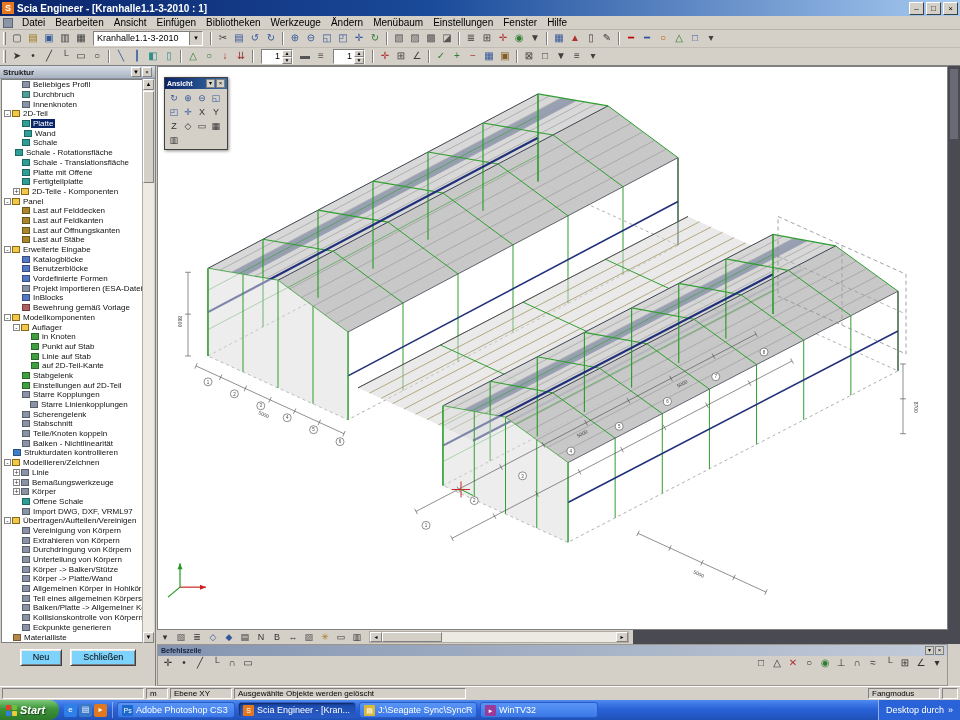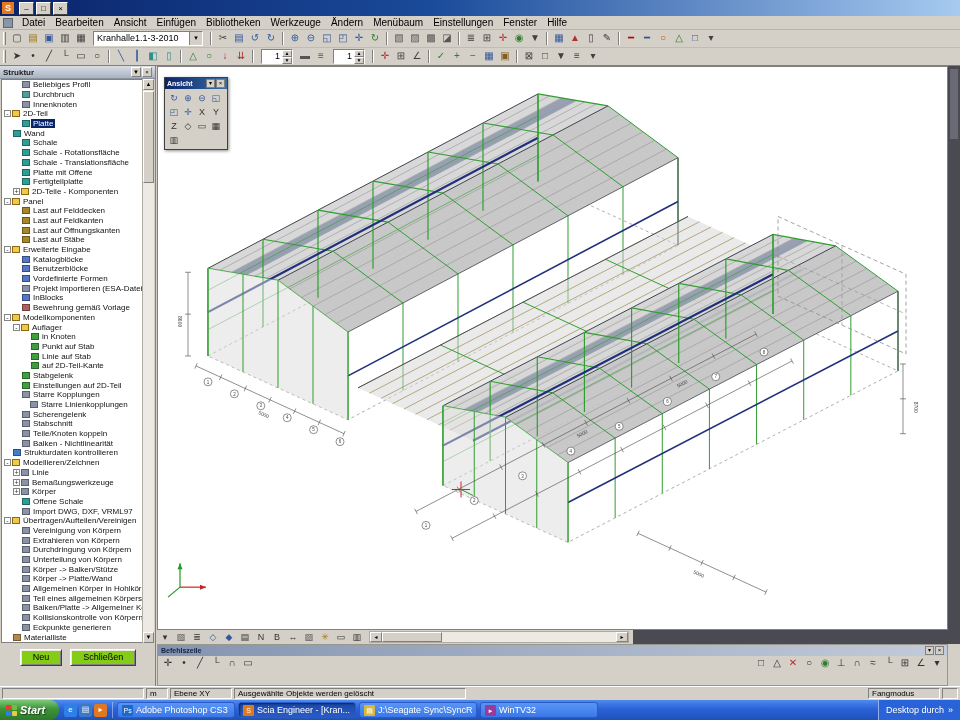--- a/index.html
+++ b/index.html
@@ -40,21 +40,21 @@
   .trow .tlabel{font-size:8px;padding:0 2px;color:#111}
   .trow.sel .tlabel{background:#0a246a;color:#fff}
   .tg{width:7px;height:7px;border:1px solid #848484;background:#fff;font-size:7px;line-height:5px;text-align:center;margin:0 1px 0 0;flex:none;color:#333}
   .tgsp{width:9px;flex:none}
   .ticon{width:8px;height:7px;flex:none;margin-right:1px;border:1px solid rgba(0,0,0,.35)}
   .tree-scroll{position:absolute;top:13px;right:1px;width:12px;height:564px;background:#eceae2;border-left:1px solid #b0aca4;display:flex;flex-direction:column}
   .scroll-arrow{height:11px;background:#d4d0c8;border:1px solid;border-color:#fff #808080 #808080 #fff;font-size:6px;text-align:center;line-height:9px}
   .scroll-thumb{height:92px;background:#d4d0c8;border:1px solid;border-color:#fff #808080 #808080 #fff;margin-top:1px}
   .scroll-fill{flex:1}
   .dock-buttons{position:absolute;left:0;top:583px;width:156px;display:flex;gap:8px;justify-content:center}
-  .push-btn{height:17px;background:#84cc16;border:1px solid;border-color:#fff #404040 #404040 #fff;box-shadow:inset 1px 1px 0 #ece9e2,inset -1px -1px 0 #808080;font-size:9px;text-align:center;line-height:15px;padding:0 12px}
+  .push-btn{height:17px;background:#7dd3fc;border:1px solid;border-color:#fff #404040 #404040 #fff;box-shadow:inset 1px 1px 0 #ece9e2,inset -1px -1px 0 #808080;font-size:9px;text-align:center;line-height:15px;padding:0 12px}
   .center{position:absolute;left:157px;top:0;width:791px;height:620px}
   .canvas{position:absolute;left:0;top:0;width:791px;height:564px;background:#fff;border:1px solid #808080}
   .canvas svg{position:absolute;inset:0}
   
   .palette{position:absolute;left:6px;top:10px;width:64px;background:#d4d0c8;border:1px solid #404040;box-shadow:1px 1px 3px rgba(0,0,0,.45)}
   .palette-cap{height:11px;background:linear-gradient(90deg,#0a246a,#3a6ea5);display:flex;align-items:center;color:#fff;padding:0 2px}
   .palette-title{font-size:7px;font-weight:bold;flex:1}
   .palette-btn{width:9px;height:9px;background:#d4d0c8;border:1px solid #808080;font-size:6px;line-height:7px;text-align:center;color:#000;margin-left:1px}
   .palette-body{display:flex;flex-wrap:wrap;padding:2px 2px}
   .picon{width:14px;height:14px;font-size:9px;line-height:13px;text-align:center;display:inline-block;border:1px solid transparent}
@@ -96,20 +96,21 @@
   .task-lb{font-size:9px;white-space:nowrap;overflow:hidden}
   .tray{height:20px;background:#2a62d8;border-left:1px solid rgba(255,255,255,.5);display:flex;align-items:center;gap:4px;padding:0 7px;color:#fff;font-size:9px;flex:none}
 </style>
 </head>
 <body>
 
 <div class="window">
 
   <div class="titlebar">
     <div class="app-ic">S</div>
+    <div class="title-text">Scia Engineer - [Kranhalle1.1-3-2010 : 1]</div>
     <div class="capbtn">–</div>
     <div class="capbtn">□</div>
     <div class="capbtn">×</div>
   </div>
 
   <div class="menubar">
     <span class="childic"></span>
   <span class="menu-item">Datei</span>
       <span class="menu-item">Bearbeiten</span>
       <span class="menu-item">Ansicht</span>
@@ -261,31 +262,31 @@
           <div class="trow" style="padding-left: 2px;">
             <span class="tg">-</span>
             <span class="ticon" style="background: rgb(242, 200, 75); border-color: rgb(138, 106, 16);"></span>
             <span class="tlabel">2D-Teil</span>
           </div>
           <div class="trow sel" style="padding-left: 11px;">
             <span class="tgsp"></span>
             <span class="ticon" style="background: rgb(46, 158, 151);"></span>
             <span class="tlabel">Platte</span>
           </div>
-          <div class="trow" style="padding-left: 2px;">
+          <div class="trow" style="padding-left: 13px;">
             <span class="tgsp"></span>
             <span class="ticon" style="background: rgb(46, 158, 151);"></span>
             <span class="tlabel">Wand</span>
           </div>
           <div class="trow" style="padding-left: 11px;">
             <span class="tgsp"></span>
             <span class="ticon" style="background: rgb(46, 158, 151);"></span>
             <span class="tlabel">Schale</span>
           </div>
-          <div class="trow" style="padding-left: 11px;">
+          <div class="trow" style="padding-left: 4px;">
             <span class="tgsp"></span>
             <span class="ticon" style="background: rgb(46, 158, 151);"></span>
             <span class="tlabel">Schale - Rotationsfläche</span>
           </div>
           <div class="trow" style="padding-left: 11px;">
             <span class="tgsp"></span>
             <span class="ticon" style="background: rgb(46, 158, 151);"></span>
             <span class="tlabel">Schale - Translationsfläche</span>
           </div>
           <div class="trow" style="padding-left: 11px;">

